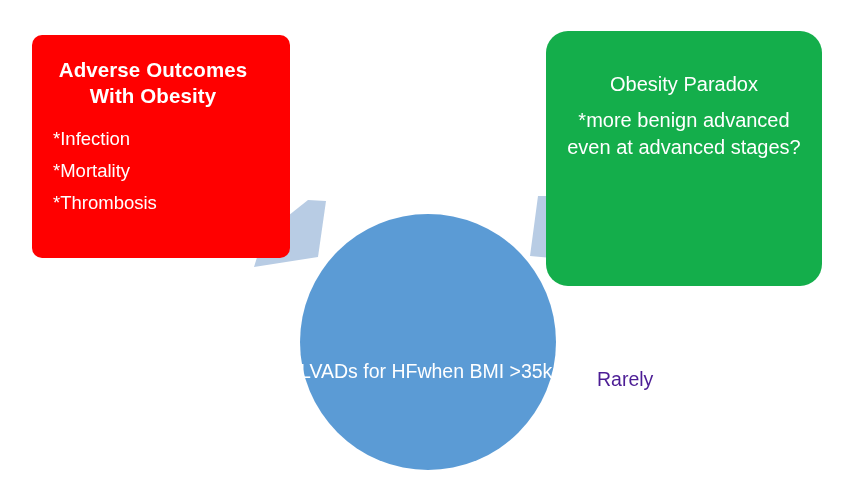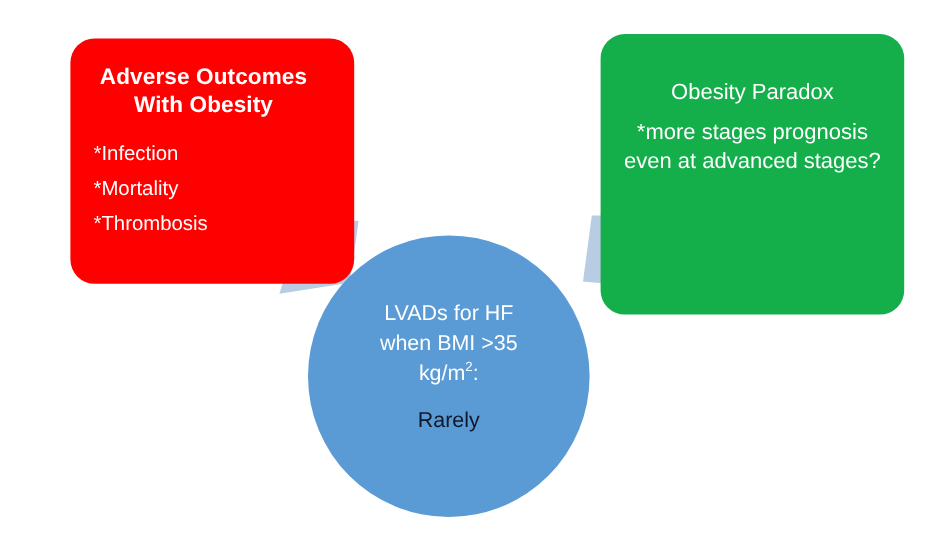--- a/index.html
+++ b/index.html
@@ -31,26 +31,25 @@
   }
 
   
   .callout-red {
     position: absolute;
     left: 32px;
     top: 35px;
     width: 258px;
     height: 223px;
     background: #FF0000;
-    border-radius: 22px;
+    border-radius: 10px;
     box-sizing: border-box;
     padding: 22px 32px 10px 16px;
     color: #ffffff;
     z-index: 3;
-    margin-left: 32px;
   }
   .callout-red .title {
     text-align: center;
     font-size: 20.5px;
     line-height: 26px;
     font-weight: 600;
     letter-spacing: 0.1px;
     margin: 0 0 14px 0;
     color: #ffffff;
   }
@@ -92,47 +91,47 @@
   .callout-green .body {
     font-size: 20px;
     line-height: 27px;
     margin: 0;
     color: #ffffff;
   }
 
   
   .circle-blue {
     position: absolute;
-    left: 280px;
+    left: 300px;
     top: 214px;
     width: 256px;
     height: 256px;
     border-radius: 50%;
     background: #5B9BD5;
     z-index: 4;
     color: #ffffff;
     display: flex;
-    flex-direction: column;
+    flex-direction: row;
     align-items: center;
     justify-content: flex-start;
     box-sizing: border-box;
     padding-top: 58px;
   }
   .circle-blue .line {
     font-size: 19.5px;
     line-height: 27px;
     text-align: center;
     color: #ffffff;
     white-space: nowrap;
   }
   .circle-blue .answer {
     font-size: 19.5px;
     line-height: 27px;
     margin-top: 16px;
-    color: #0f172a;
+    color: #4c1d95;
   }
   sup {
     font-size: 0.62em;
     vertical-align: super;
     line-height: 0;
   }
 </style>
 </head>
 <body>
 
@@ -150,21 +149,21 @@
     <p class="title">Adverse Outcomes With Obesity</p>
     <ul class="bullet-list">
       <li>*Infection</li>
       <li>*Mortality</li>
       <li>*Thrombosis</li>
     </ul>
   </div>
 
   <div class="callout-green">
     <p class="title">Obesity Paradox</p>
-    <p class="body">*more stages prognosis even at advanced stages?</p>
+    <p class="body">*more benign advanced even at advanced stages?</p>
   </div>
 
   <div class="circle-blue">
     <span class="line">LVADs for HF</span>
     <span class="line">when BMI &gt;35</span>
     <span class="line"><span>kg/m</span><sup>2</sup><span>:</span></span>
     <span class="answer">Rarely</span>
   </div>
 
 </div>

